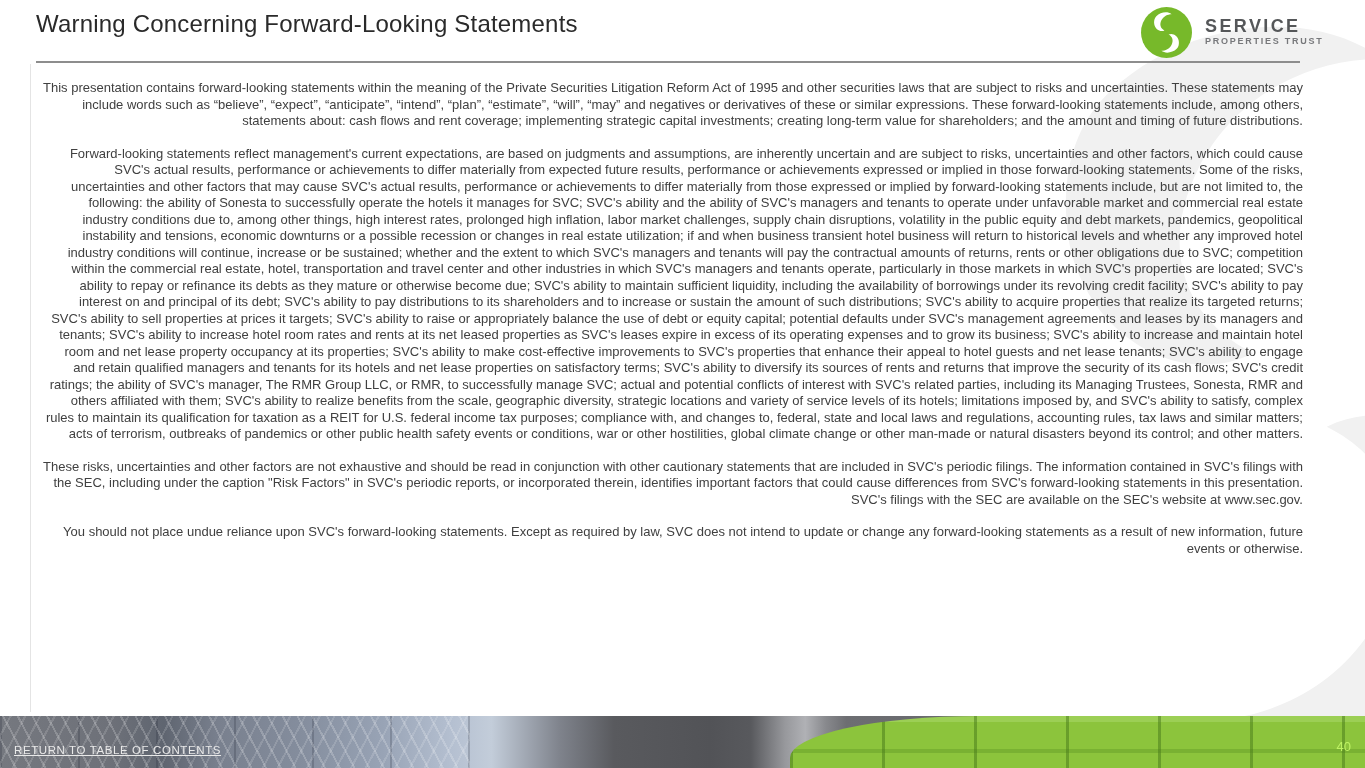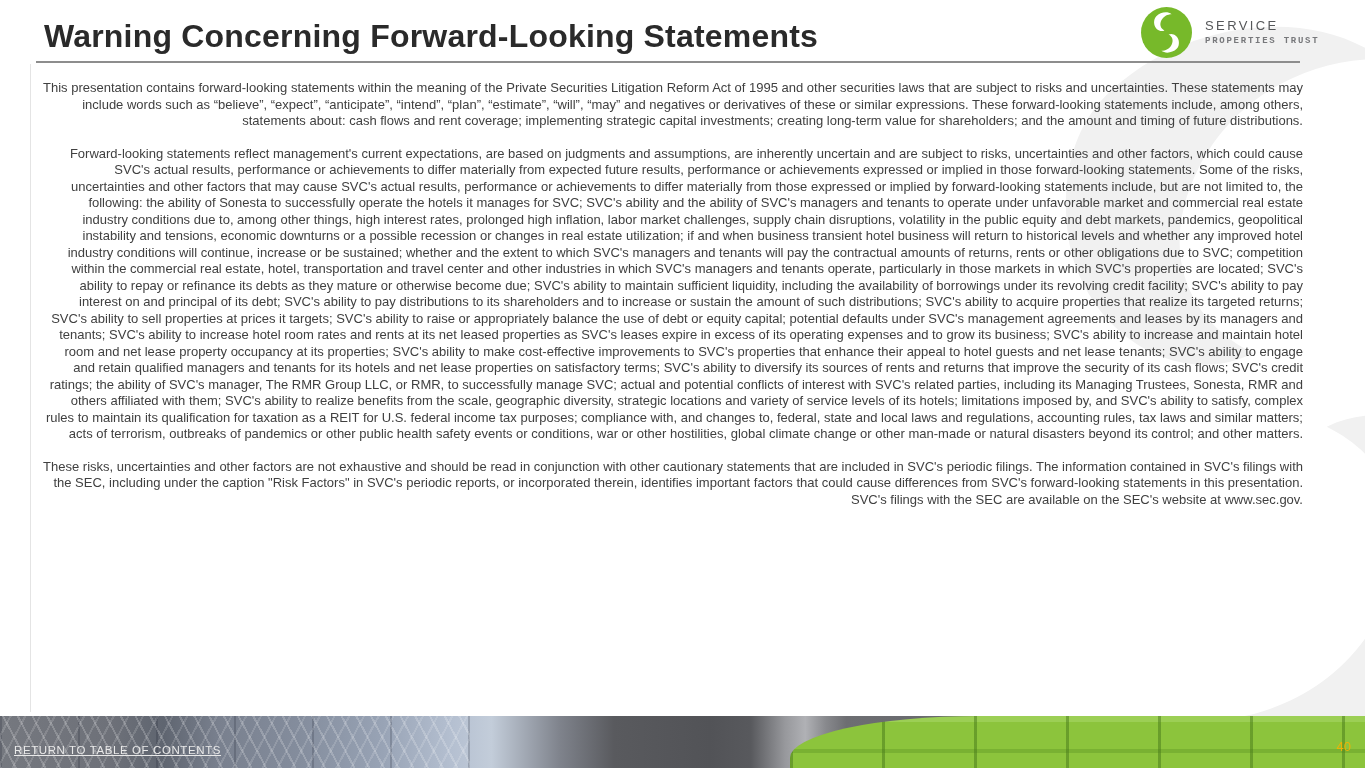--- a/index.html
+++ b/index.html
@@ -18,22 +18,22 @@
   }
   
   .watermark{
     position:absolute;left:830px;top:-70px;
     width:920px;height:920px;
     z-index:0;
   }
   .watermark path{fill:#f1f1f1;}
   
   .title{
-    position:absolute;top:10px;left:36px;margin:8px;
-    font-size:32px;font-weight:700;
+    position:absolute;top:10px;left:36px;margin:0;
+    font-size:24px;font-weight:400;
     color:var(--title-text,#2a2a2a);
     letter-spacing:.2px;
     z-index:2;
   }
   .title-rule{
     position:absolute;top:61px;left:36px;width:1264px;height:2px;
     background:#8d8d8d;z-index:2;
   }
   .left-rule{
     position:absolute;top:64px;left:30px;width:1px;height:648px;
@@ -41,24 +41,24 @@
   }
   .logo{
     position:absolute;top:7px;left:1141px;
     display:flex;align-items:center;gap:13px;z-index:2;
   }
   .logo-mark{width:51px;height:51px;display:block;}
   .logo-mark circle{fill:var(--brand-green,#77b92a);}
   .logo-mark path{fill:#ffffff;}
   .logo-text{display:flex;flex-direction:column;}
   .logo-text .l1{
-    font-size:13px;font-weight:normal;letter-spacing:2.4px;color:#555759;line-height:14px;
+    font-size:18px;font-weight:bold;letter-spacing:2.4px;color:#555759;line-height:14px;
   }
   .logo-text .l2{
-    font-size:9px;font-weight:bold;letter-spacing:1.75px;color:#77787b;margin-top:3px;line-height:10px;font-family:Liberation Mono, monospace;
+    font-size:9px;font-weight:bold;letter-spacing:1.75px;color:#77787b;margin-top:3px;line-height:10px;
   }
   
   .content{
     position:absolute;left:42px;right:62px;top:80px;
     z-index:1;
     color:var(--body-text,#404040);
     font-size:13px;line-height:16.5px;
     text-align:right;
   }
   .content p{margin:0 0 16px 0;}
@@ -91,21 +91,21 @@
     border-top-left-radius:190px 42px;
   }
   .f-link{
     position:absolute;left:14px;bottom:12px;
     font-size:11.5px;letter-spacing:.6px;
     color:#e9e9e9;
     z-index:4;
   }
   .f-page{
     position:absolute;right:14px;bottom:14px;
-    font-size:13px;color:#eab308;z-index:4;
+    font-size:13px;color:#bef264;z-index:4;
   }
 </style>
 </head>
 <body>
 
 <div class="slide">
 
   <div class="watermark">
     <svg viewBox="0 0 100 100" width="920" height="920" aria-hidden="true">
       <path d="M30 18 C38 10 52 8 60 14 C52 14 44 18 40 26 C36 34 38 42 46 46 C38 50 28 44 26 34 C25 28 26 22 30 18 Z"></path>
@@ -128,20 +128,21 @@
     <span class="logo-text">
       <span class="l1">SERVICE</span>
       <span class="l2">PROPERTIES TRUST</span>
     </span>
   </div>
 
   <main class="content">
     <p>This presentation contains forward-looking statements within the meaning of the Private Securities Litigation Reform Act of 1995 and other securities laws that are subject to risks and uncertainties. These statements may include words such as “believe”, “expect”, “anticipate”, “intend”, “plan”, “estimate”, “will”, “may” and negatives or derivatives of these or similar expressions. These forward-looking statements include, among others, statements about: cash flows and rent coverage; implementing strategic capital investments; creating long-term value for shareholders; and the amount and timing of future distributions.</p>
     <p>Forward-looking statements reflect management's current expectations, are based on judgments and assumptions, are inherently uncertain and are subject to risks, uncertainties and other factors, which could cause SVC's actual results, performance or achievements to differ materially from expected future results, performance or achievements expressed or implied in those forward-looking statements. Some of the risks, uncertainties and other factors that may cause SVC's actual results, performance or achievements to differ materially from those expressed or implied by forward-looking statements include, but are not limited to, the following: the ability of Sonesta to successfully operate the hotels it manages for SVC; SVC's ability and the ability of SVC's managers and tenants to operate under unfavorable market and commercial real estate industry conditions due to, among other things, high interest rates, prolonged high inflation, labor market challenges, supply chain disruptions, volatility in the public equity and debt markets, pandemics, geopolitical instability and tensions, economic downturns or a possible recession or changes in real estate utilization; if and when business transient hotel business will return to historical levels and whether any improved hotel industry conditions will continue, increase or be sustained; whether and the extent to which SVC's managers and tenants will pay the contractual amounts of returns, rents or other obligations due to SVC; competition within the commercial real estate, hotel, transportation and travel center and other industries in which SVC's managers and tenants operate, particularly in those markets in which SVC's properties are located; SVC's ability to repay or refinance its debts as they mature or otherwise become due; SVC's ability to maintain sufficient liquidity, including the availability of borrowings under its revolving credit facility; SVC's ability to pay interest on and principal of its debt; SVC's ability to pay distributions to its shareholders and to increase or sustain the amount of such distributions; SVC's ability to acquire properties that realize its targeted returns; SVC's ability to sell properties at prices it targets; SVC's ability to raise or appropriately balance the use of debt or equity capital; potential defaults under SVC's management agreements and leases by its managers and tenants; SVC's ability to increase hotel room rates and rents at its net leased properties as SVC's leases expire in excess of its operating expenses and to grow its business; SVC's ability to increase and maintain hotel room and net lease property occupancy at its properties; SVC's ability to make cost-effective improvements to SVC's properties that enhance their appeal to hotel guests and net lease tenants; SVC's ability to engage and retain qualified managers and tenants for its hotels and net lease properties on satisfactory terms; SVC's ability to diversify its sources of rents and returns that improve the security of its cash flows; SVC's credit ratings; the ability of SVC's manager, The RMR Group LLC, or RMR, to successfully manage SVC; actual and potential conflicts of interest with SVC's related parties, including its Managing Trustees, Sonesta, RMR and others affiliated with them; SVC's ability to realize benefits from the scale, geographic diversity, strategic locations and variety of service levels of its hotels; limitations imposed by, and SVC's ability to satisfy, complex rules to maintain its qualification for taxation as a REIT for U.S. federal income tax purposes; compliance with, and changes to, federal, state and local laws and regulations, accounting rules, tax laws and similar matters; acts of terrorism, outbreaks of pandemics or other public health safety events or conditions, war or other hostilities, global climate change or other man-made or natural disasters beyond its control; and other matters.</p>
     <p>These risks, uncertainties and other factors are not exhaustive and should be read in conjunction with other cautionary statements that are included in SVC's periodic filings. The information contained in SVC's filings with the SEC, including under the caption "Risk Factors" in SVC's periodic reports, or incorporated therein, identifies important factors that could cause differences from SVC's forward-looking statements in this presentation. SVC's filings with the SEC are available on the SEC's website at www.sec.gov.</p>
+    <p>You should not place undue reliance upon SVC's forward-looking statements. Except as required by law, SVC does not intend to update or change any forward-looking statements as a result of new information, future events or otherwise.</p>
   </main>
 
   <footer class="footer">
     <div class="f-base"></div>
     <div class="f-lattice"></div>
     <div class="f-green"></div>
     <a href="#" class="f-link">RETURN TO TABLE OF CONTENTS</a>
     <span class="f-page">40</span>
   </footer>
 

